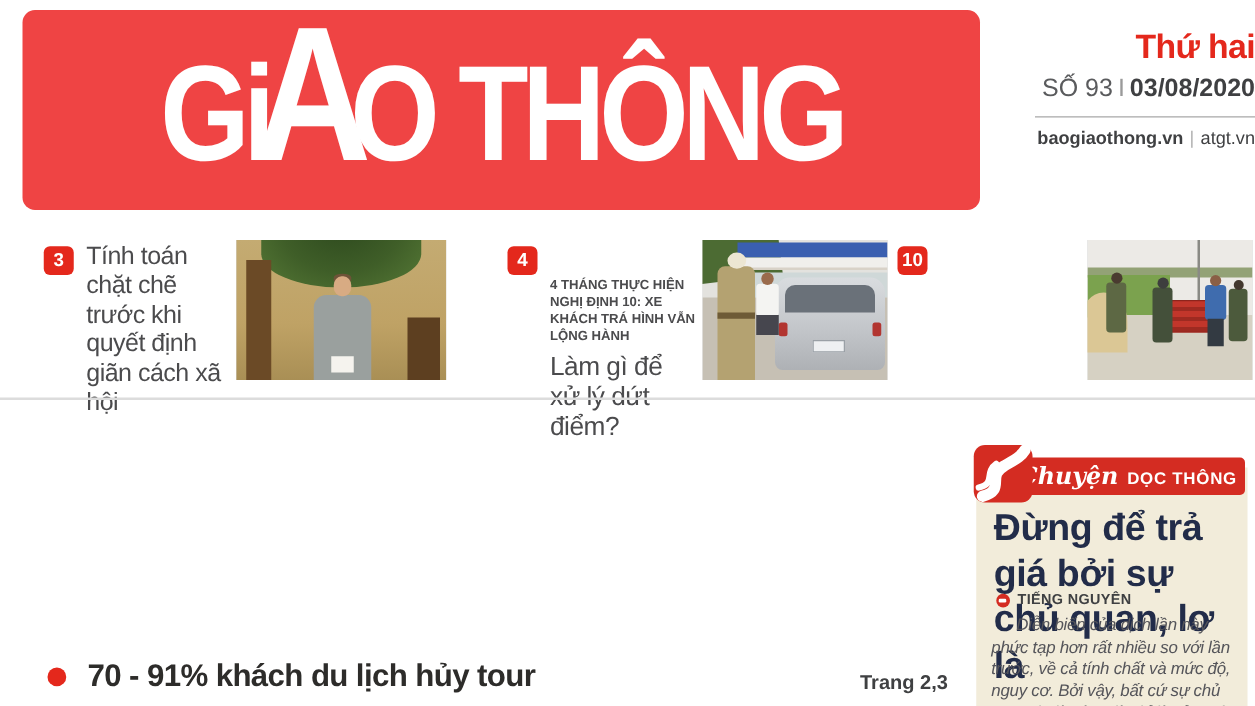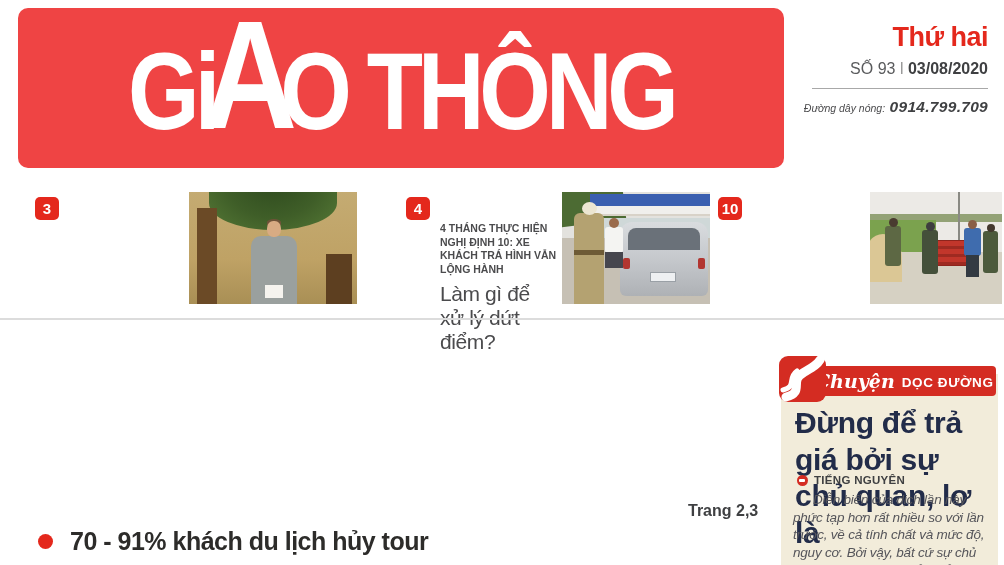--- a/index.html
+++ b/index.html
@@ -14,23 +14,23 @@
   .logo { position:absolute; left:0; right:0; top:6px; height:128px;
     display:flex; justify-content:center; align-items:flex-end;
     color:#ffffff; font-weight:bold; white-space:nowrap; }
   .lg { display:inline-block; font-size:92px; line-height:0.92; letter-spacing:-5px;
     transform:scaleY(1.18); transform-origin:bottom; }
   .lg.bigA { font-size:130px; margin:0 -12px; position:relative; z-index:2; top:5px; }
   .lg.last { margin-left:20px; }
   .tagline { position:absolute; left:0; right:0; bottom:7px; text-align:center;
     font-size:10.5px; font-weight:bold; color:#4d130d; letter-spacing:1.3px; }
   
-  .issue { position:absolute; right:16px; top:22px; width:210px; text-align:right; }
+  .issue { position:absolute; right:0; top:22px; width:210px; text-align:right; }
   .day { color:#e4281c; font-size:27px; font-weight:bold; letter-spacing:-0.5px; }
-  .issue-line { margin-top:7px; font-size:16px; color:#5a5b5d; }
+  .issue-line { margin-top:7px; font-size:20px; color:#5a5b5d; }
   .issue-line .sep { color:#9a9a9a; padding:0 4px; font-weight:normal; }
   .issue-line b { color:#3f4042; }
   .note { font-size:11px; color:#5a5b5d; margin-top:3px; letter-spacing:0.3px; }
   .rule { border-top:1px solid #a8a8a8; margin:10px 0 9px 34px; }
   .sites { font-size:14.5px; color:#3f4042; }
   .sites .s-sep { color:#b0b0b0; font-weight:normal; padding:0 5px; }
   .sites2 { font-size:14.5px; color:#3f4042; margin-top:3px; }
   .hotline { margin-top:5px; font-style:italic; }
   .hl-label { font-size:10.5px; color:#4a4a4c; }
   .hl-num { font-size:15.5px; font-weight:bold; color:#3f4042; letter-spacing:0.3px; }
@@ -101,21 +101,21 @@
   .p3-f4 { left:113px; top:39px; width:15px; height:42px; background:#4c5a3c; border-radius:3px; }
   
   .hr { position:absolute; left:0; right:0; top:318px; height:2px; background:#dcdcdc; }
   
   .headline { position:absolute; left:34px; top:342px; color:#2d2c2a; font-weight:bold; }
   .hl-line { font-size:74px; letter-spacing:-2.5px; line-height:99px; white-space:nowrap;
     transform:scaleX(0.78); transform-origin:0 50%; }
   .lead-bullet { position:absolute; left:38px; top:527px; display:flex; align-items:center; }
   .dot { width:15px; height:15px; border-radius:50%; background:#e4281c; margin-right:17px; flex:none; }
   .lead-text { font-size:25px; font-weight:bold; color:#2d2c2a; letter-spacing:-0.5px; white-space:nowrap; }
-  .page-ref { position:absolute; left:688px; top:502px; font-size:16px; font-weight:bold; color:#3f4042; }
+  .page-ref { position:absolute; left:688px; top:538px; font-size:16px; font-weight:bold; color:#3f4042; }
   
   .panel-bg { position:absolute; left:781px; top:374px; width:217px; height:191px; background:#f2ecda; }
   .panel-banner { position:absolute; left:799px; top:366px; width:197px; height:30px;
     background:#d42c22; border-radius:4px; display:flex; align-items:center; padding-left:16px; }
   .script { font-family:"DejaVu Serif","Liberation Serif",serif; font-style:italic; font-weight:bold;
     font-size:19px; color:#fff; margin-right:7px; }
   .caps { font-size:13.5px; font-weight:bold; color:#fff; letter-spacing:0.6px; padding-top:2px; }
   .panel-logo { position:absolute; left:779px; top:356px; width:47px; height:46px;
     background:#d42c22; border-radius:9px; }
   .panel-title { position:absolute; left:795px; top:405px; width:202px; font-size:30px;
@@ -142,28 +142,30 @@
       <span class="lg last">THÔNG</span>
     </div>
   </div>
 
   <div class="issue">
     <div class="day">Thứ hai</div>
     <div class="issue-line">
       <span>SỐ 93</span><span class="sep">I</span><b>03/08/2020</b>
     </div>
     <div class="rule"></div>
-    <div class="hotline">
-      <span class="hl-label">Đường dây nóng:</span>
-      <span class="hl-num">0914.799.709</span>
+    <div class="sites">
+      <b>baogiaothong.vn</b><span class="s-sep">|</span><span>atgt.vn</span>
     </div>
   </div>
 
   <div class="teaser t1">
     <div class="badge">3</div>
+    <div class="t-text">
+      <div class="t-title">Tính toán chặt chẽ trước khi quyết định giãn cách xã hội</div>
+    </div>
     <div class="photo">
       <div class="p1-bg"></div>
       <div class="p1-foliage"></div>
       <div class="p1-door-l"></div>
       <div class="p1-door-r"></div>
       <div class="p1-body"></div>
       <div class="p1-hair"></div>
       <div class="p1-head"></div>
       <div class="p1-paper"></div>
     </div>
@@ -222,21 +224,21 @@
 
   <div class="lead-bullet">
     <span class="dot"></span>
     <span class="lead-text">70 - 91% khách du lịch hủy tour</span>
   </div>
   <div class="page-ref">Trang 2,3</div>
 
   <div class="panel-bg"></div>
   <div class="panel-banner">
     <span class="script">Chuyện</span>
-    <span class="caps">DỌC ĐƯỜNG</span>
+    <span class="caps">DỌC THÔNG</span>
   </div>
   <div class="panel-logo">
     <svg width="47" height="46" viewBox="0 0 47 46">
       <path d="M7 41 C 26 36, 10 25, 24 17 C 34 11, 38 9, 41 4" stroke="#ffffff" stroke-width="9" fill="none" stroke-linecap="round"></path>
       <path d="M4 34 C 18 31, 8 22, 18 15" stroke="#ffffff" stroke-width="5" fill="none" stroke-linecap="round"></path>
     </svg>
   </div>
   <div class="panel-title">Đừng để trả giá bởi sự chủ quan, lơ là</div>
   <div class="panel-byline">
     <span class="by-icon"></span>

